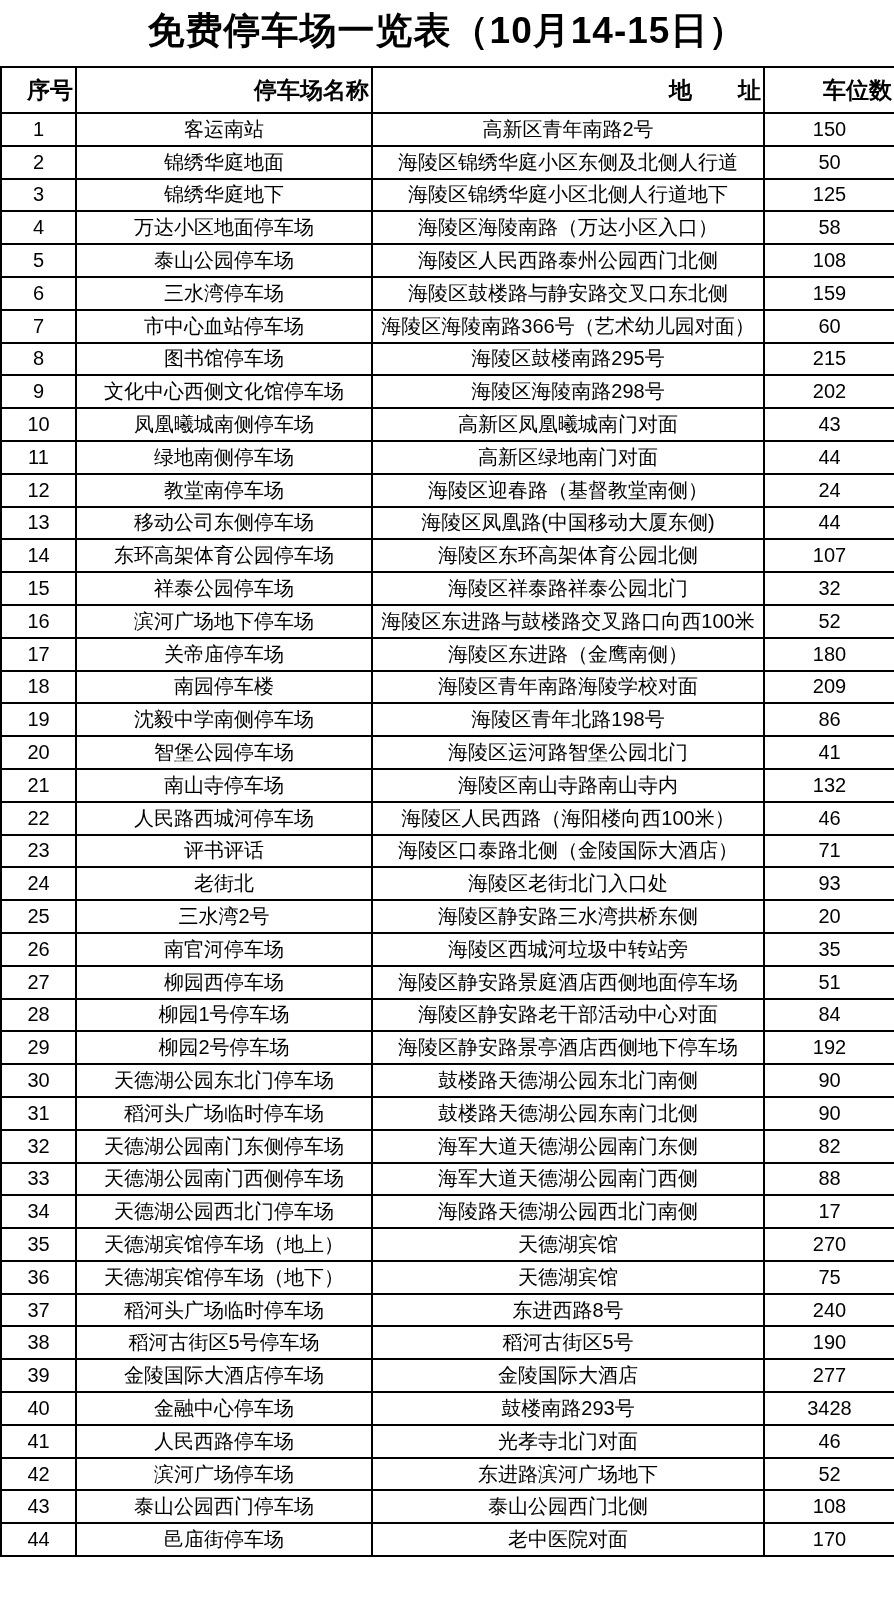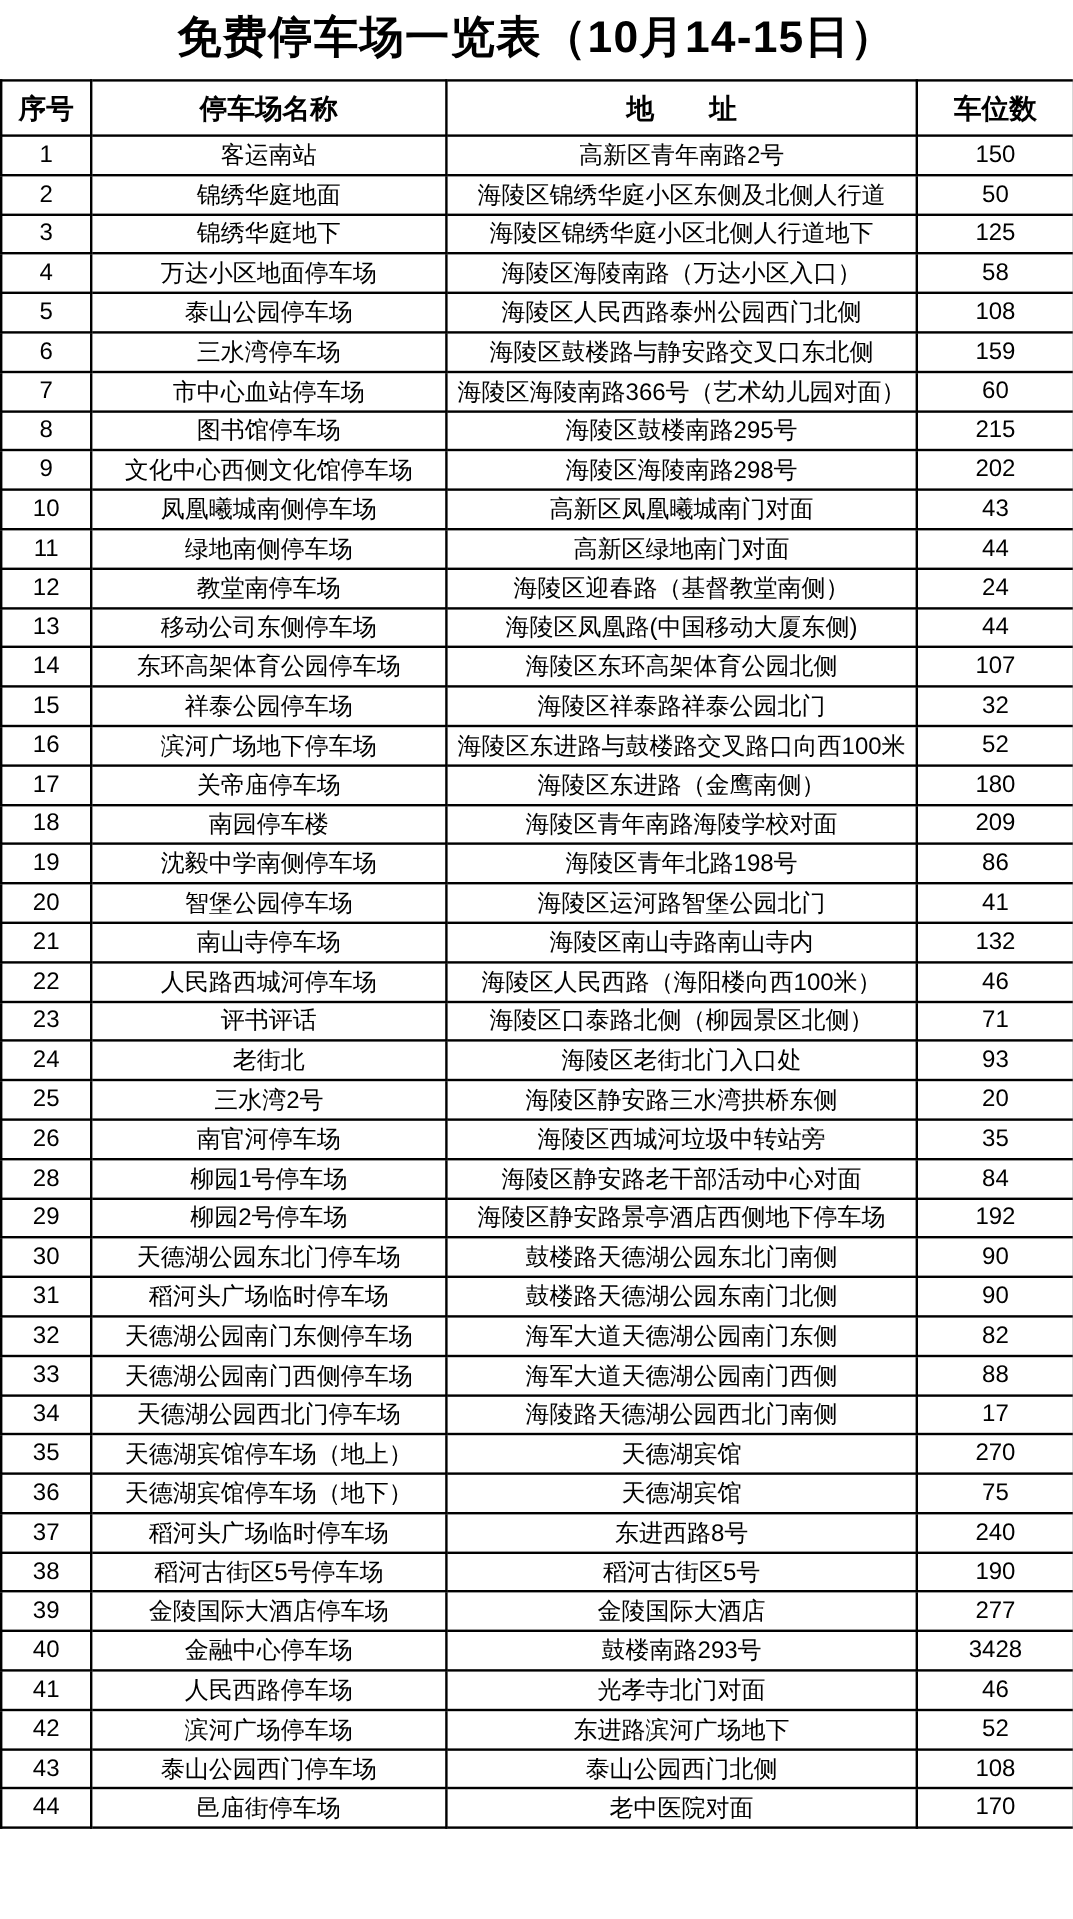--- a/index.html
+++ b/index.html
@@ -36,20 +36,21 @@
     text-align: center;
     vertical-align: middle;
     padding: 0 2px;
     overflow: hidden;
     white-space: nowrap;
   }
   table.parking-table thead th {
     height: 44px;
     font-size: 23px;
     font-weight: bold;
+    text-align: right;
   }
   table.parking-table tbody td {
     height: 30.8px;
     font-size: 20px;
     font-weight: normal;
   }
   col.c-index  { width: 75px;  }
   col.c-name   { width: 296px; }
   col.c-addr   { width: 392px; }
   col.c-spaces { width: 131px; }
@@ -205,21 +206,21 @@
         </tr>
         <tr>
           <td>22</td>
           <td>人民路西城河停车场</td>
           <td>海陵区人民西路（海阳楼向西100米）</td>
           <td>46</td>
         </tr>
         <tr>
           <td>23</td>
           <td>评书评话</td>
-          <td>海陵区口泰路北侧（柳园景区北侧）</td>
+          <td>海陵区口泰路北侧（金陵国际大酒店）</td>
           <td>71</td>
         </tr>
         <tr>
           <td>24</td>
           <td>老街北</td>
           <td>海陵区老街北门入口处</td>
           <td>93</td>
         </tr>
         <tr>
           <td>25</td>
@@ -227,20 +228,26 @@
           <td>海陵区静安路三水湾拱桥东侧</td>
           <td>20</td>
         </tr>
         <tr>
           <td>26</td>
           <td>南官河停车场</td>
           <td>海陵区西城河垃圾中转站旁</td>
           <td>35</td>
         </tr>
         <tr>
+          <td>27</td>
+          <td>柳园西停车场</td>
+          <td>海陵区静安路景庭酒店西侧地面停车场</td>
+          <td>51</td>
+        </tr>
+        <tr>
           <td>28</td>
           <td>柳园1号停车场</td>
           <td>海陵区静安路老干部活动中心对面</td>
           <td>84</td>
         </tr>
         <tr>
           <td>29</td>
           <td>柳园2号停车场</td>
           <td>海陵区静安路景亭酒店西侧地下停车场</td>
           <td>192</td>

